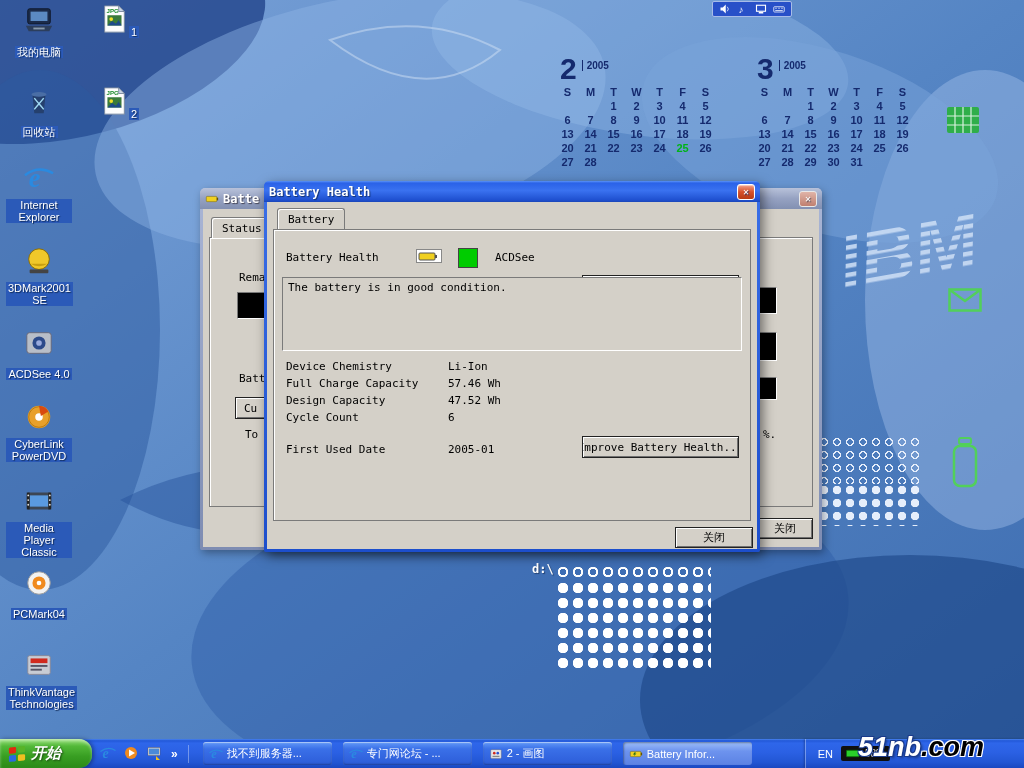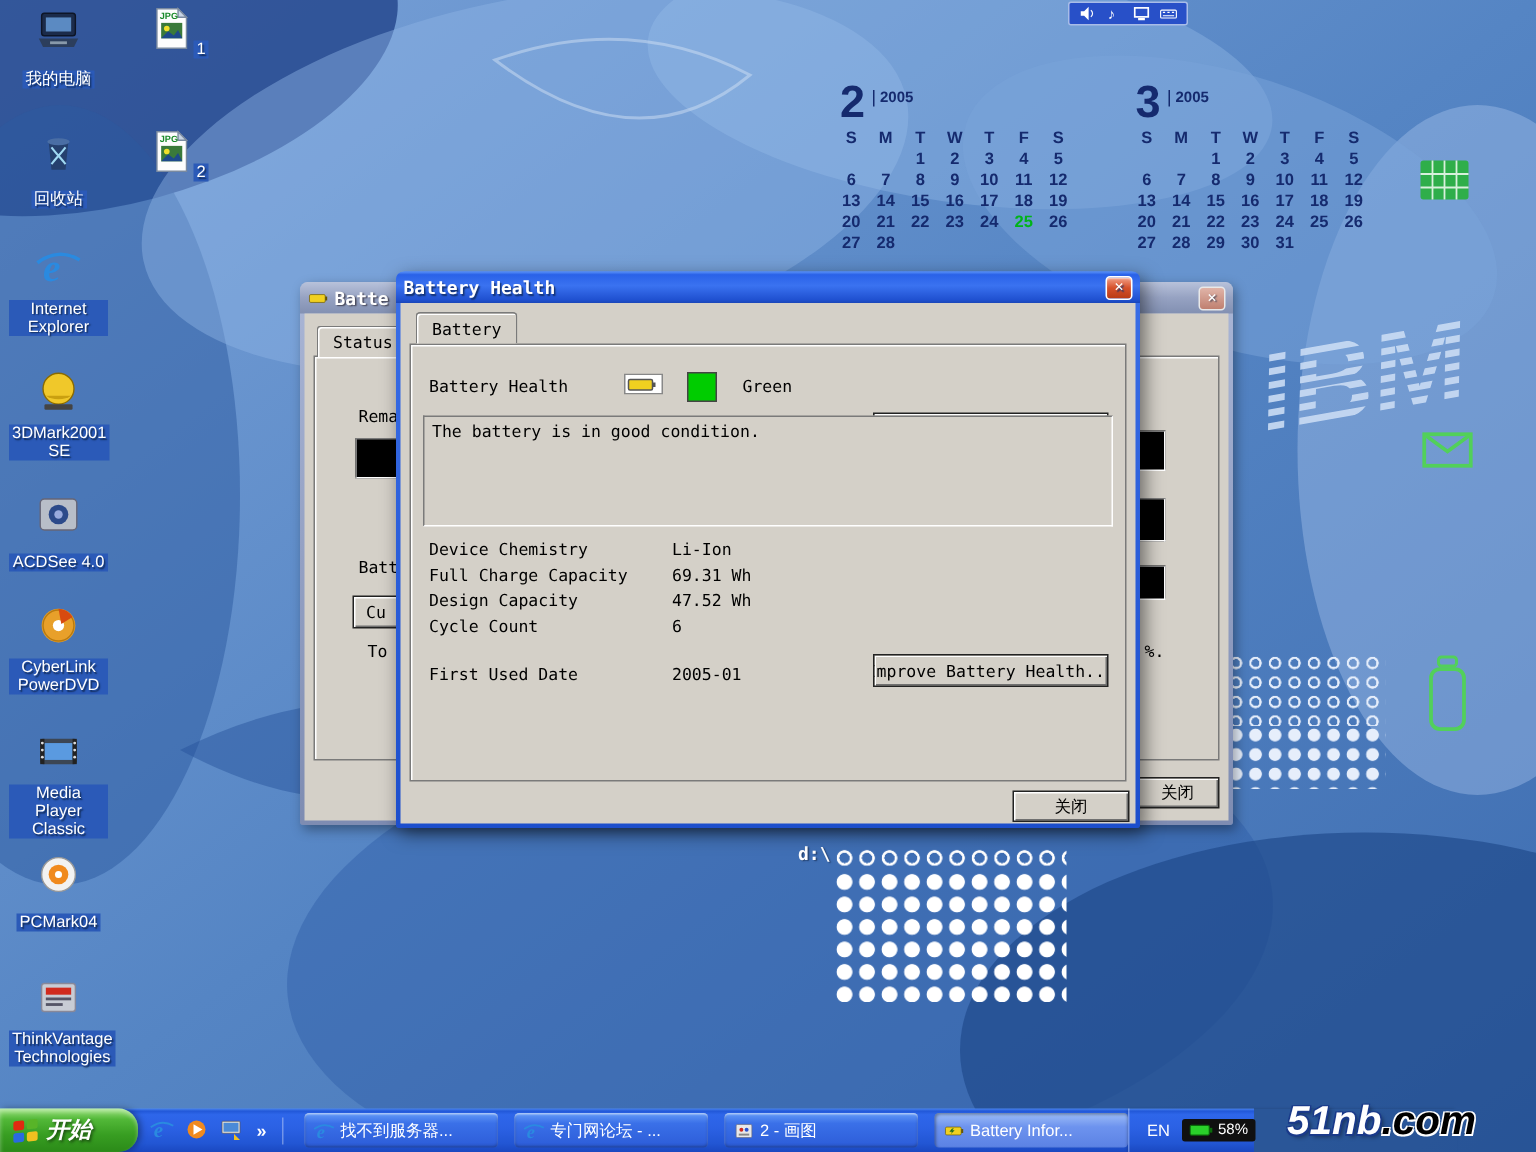--- a/index.html
+++ b/index.html
@@ -84,21 +84,21 @@
   .swatch{position:absolute;width:20px;height:20px;border:1px solid #444;background:#00cc00;}
   .bh-batt-icon{position:absolute;width:26px;height:14px;}
   .bh-batt-icon svg{width:100%;height:100%;display:block;}
   #bh-details{position:absolute;left:12px;top:130px;display:flex;flex-direction:column;gap:4px;z-index:3;}
   .detail-row{display:flex;}
   .detail-label{width:162px;}
   .title-icon{width:14px;height:14px;flex:0 0 auto;}
   .title-icon svg{width:100%;height:100%;display:block;}
 
   
-  #taskbar{position:absolute;left:0;top:739px;width:836px;height:29px;z-index:30;display:flex;align-items:center;
+  #taskbar{position:absolute;left:0;top:739px;width:1024px;height:29px;z-index:30;display:flex;align-items:center;
     background:linear-gradient(180deg,#4a85f0 0%,#2258d8 6%,#2e66ea 14%,#2b61e4 45%,#2256d4 80%,#1a48c0 100%);}
   #start-button{flex:0 0 auto;width:92px;height:29px;border-radius:0 13px 13px 0;display:flex;align-items:center;gap:5px;
     padding-left:8px;color:#fff;font-weight:bold;font-style:italic;font-size:15px;cursor:pointer;
     background:linear-gradient(180deg,#9ae27c 0%,#52b838 25%,#389e22 60%,#2b8a18 100%);
     text-shadow:1px 1px 2px #1a4a10;box-shadow:2px 0 4px rgba(0,0,0,.35),inset 0 2px 3px rgba(255,255,255,.4);}
   .start-flag{width:18px;height:18px;}
   .start-flag svg{width:100%;height:100%;display:block;}
   #quick-launch{display:flex;align-items:center;gap:5px;margin-left:8px;padding-right:8px;
     border-right:1px solid rgba(255,255,255,.35);}
   .ql-btn{width:18px;height:18px;cursor:pointer;}
@@ -430,33 +430,33 @@
       <div class="tab-panel" style="left:6px;top:27px;width:478px;height:292px;">
         <div class="lbl" style="left:12px;top:21px;">Battery Health</div>
         <span class="bh-batt-icon" style="left:142px;top:19px;">
           <svg viewBox="0 0 26 14">
               <rect x="0.5" y="0.5" width="25" height="13" fill="#fff" stroke="#888"></rect>
               <rect x="3" y="4" width="16" height="7" rx="1" fill="#f0d020" stroke="#555"></rect>
               <rect x="19" y="6" width="2" height="3" fill="#555"></rect>
             </svg>
         </span>
         <div class="swatch" id="health-swatch" style="left: 184px; top: 18px; background: rgb(0, 204, 0);"></div>
-        <div class="lbl" style="left:221px;top:21px;">Green</div>
+        <div class="lbl" style="left:221px;top:21px;">ACDSee</div>
         <div class="btn" style="left:308px;top:18px;width:157px;height:22px;margin-top:27px;">Battery Tips</div>
         <div class="sunken-box" style="left:8px;top:47px;width:460px;height:74px;">
           <span>The battery is in good condition.</span>
         </div>
         <div id="bh-details">
             <div class="detail-row">
               <span class="detail-label">Device Chemistry</span>
               <span class="detail-value">Li-Ion</span>
             </div>
             <div class="detail-row">
               <span class="detail-label">Full Charge Capacity</span>
-              <span class="detail-value">69.31 Wh</span>
+              <span class="detail-value">57.46 Wh</span>
             </div>
             <div class="detail-row">
               <span class="detail-label">Design Capacity</span>
               <span class="detail-value">47.52 Wh</span>
             </div>
             <div class="detail-row">
               <span class="detail-label">Cycle Count</span>
               <span class="detail-value">6</span>
             </div>
             <div class="detail-row" style="margin-top: 15px;">

